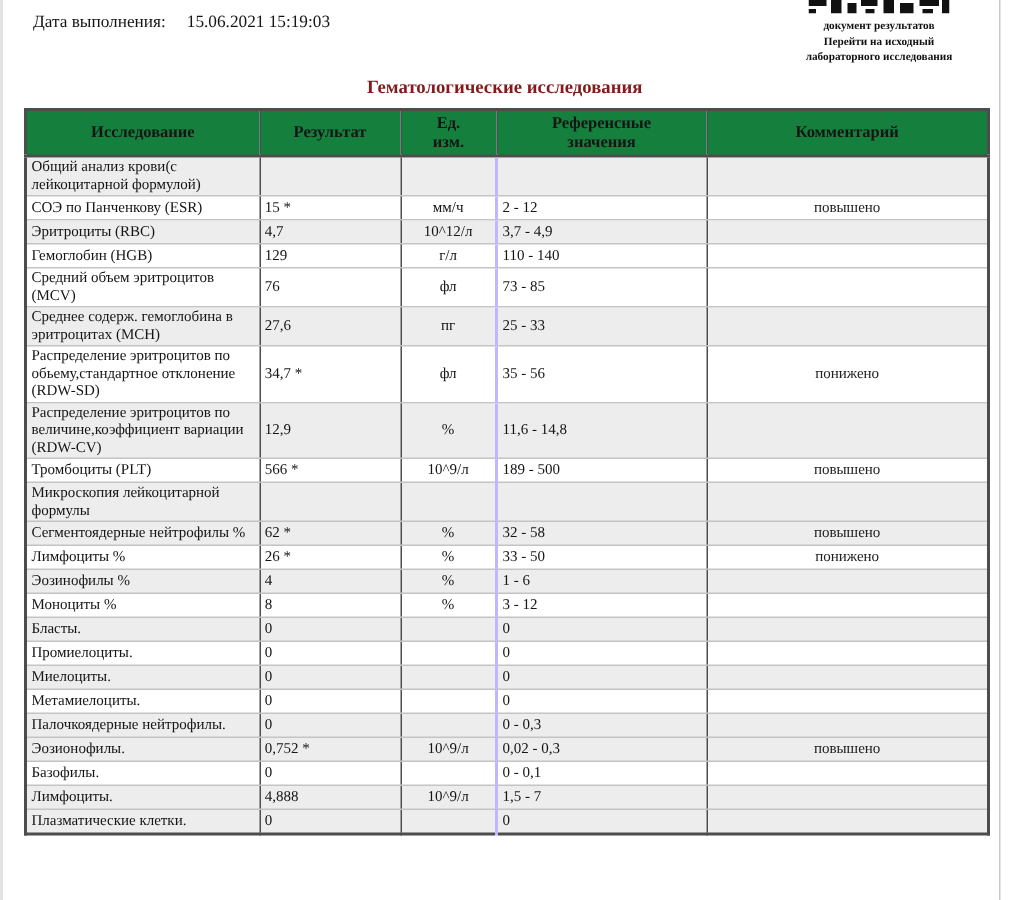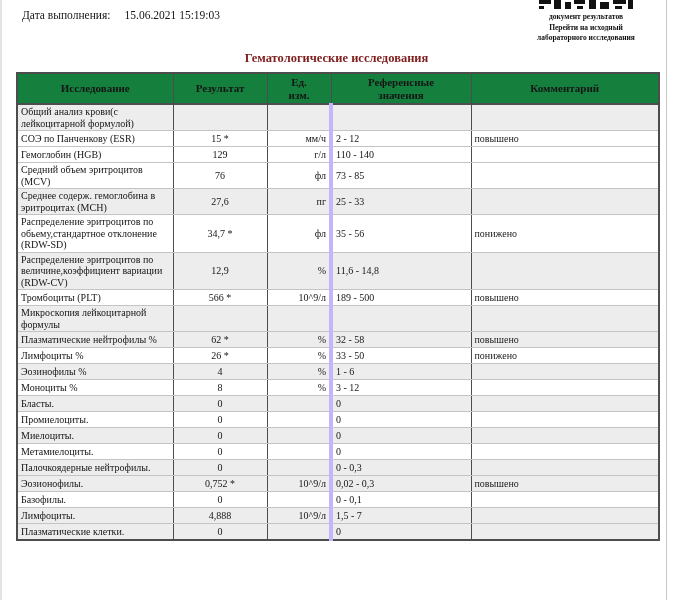--- a/index.html
+++ b/index.html
@@ -50,27 +50,27 @@
     border:1px solid #4d4d4d;
     border-bottom:2px solid #4d4d4d;
   }
   .results tbody td {
     border-left:1px solid #4d4d4d;
     border-right:1px solid #4d4d4d;
     border-top:1px solid #c4c4c4;
     border-bottom:1px solid #c4c4c4;
     height:13px;
   }
-  .results tbody td.col-ref { border-left:4px solid #c4b5fd; }
+  .results tbody td.col-ref { border-left:2px solid #c4b5fd; }
   .results tbody tr.alt td { background:#ededed; }
   .col-name    { text-align:left; }
-  .col-result  { text-align:center; }
-  .col-unit    { text-align:right; }
+  .col-result  { text-align:left; }
+  .col-unit    { text-align:center; }
   .col-ref     { text-align:left; }
-  .col-comment { text-align:left; font-size:9.5px; color:#222; }
+  .col-comment { text-align:center; font-size:9.5px; color:#222; }
 </style>
 </head>
 <body>
 
 <div class="page-edge-left"></div>
 <div class="page-edge-right"></div>
 
 <div class="topbar">
   <div class="date-line">
     <span class="date-label">Дата выполнения:</span><span>15.06.2021 15:19:03</span>
@@ -125,20 +125,27 @@
         <td class="col-ref"></td>
         <td class="col-comment"></td>
       </tr>
       <tr>
         <td class="col-name">СОЭ по  Панченкову (ESR)</td>
         <td class="col-result">15 *</td>
         <td class="col-unit">мм/ч</td>
         <td class="col-ref">2 - 12</td>
         <td class="col-comment">повышено</td>
       </tr>
+      <tr class="alt">
+        <td class="col-name">Эритроциты (RBC)</td>
+        <td class="col-result">4,7</td>
+        <td class="col-unit">10^12/л</td>
+        <td class="col-ref">3,7 - 4,9</td>
+        <td class="col-comment"></td>
+      </tr>
       <tr>
         <td class="col-name">Гемоглобин (HGB)</td>
         <td class="col-result">129</td>
         <td class="col-unit">г/л</td>
         <td class="col-ref">110 - 140</td>
         <td class="col-comment"></td>
       </tr>
       <tr>
         <td class="col-name">Средний объем эритроцитов (MCV)</td>
         <td class="col-result">76</td>
@@ -175,21 +182,21 @@
         <td class="col-comment">повышено</td>
       </tr>
       <tr class="alt">
         <td class="col-name">Микроскопия лейкоцитарной формулы</td>
         <td class="col-result"></td>
         <td class="col-unit"></td>
         <td class="col-ref"></td>
         <td class="col-comment"></td>
       </tr>
       <tr class="alt">
-        <td class="col-name">Плазматические нейтрофилы %</td>
+        <td class="col-name">Сегментоядерные нейтрофилы %</td>
         <td class="col-result">62 *</td>
         <td class="col-unit">%</td>
         <td class="col-ref">32 - 58</td>
         <td class="col-comment">повышено</td>
       </tr>
       <tr>
         <td class="col-name">Лимфоциты %</td>
         <td class="col-result">26 *</td>
         <td class="col-unit">%</td>
         <td class="col-ref">33 - 50</td>

